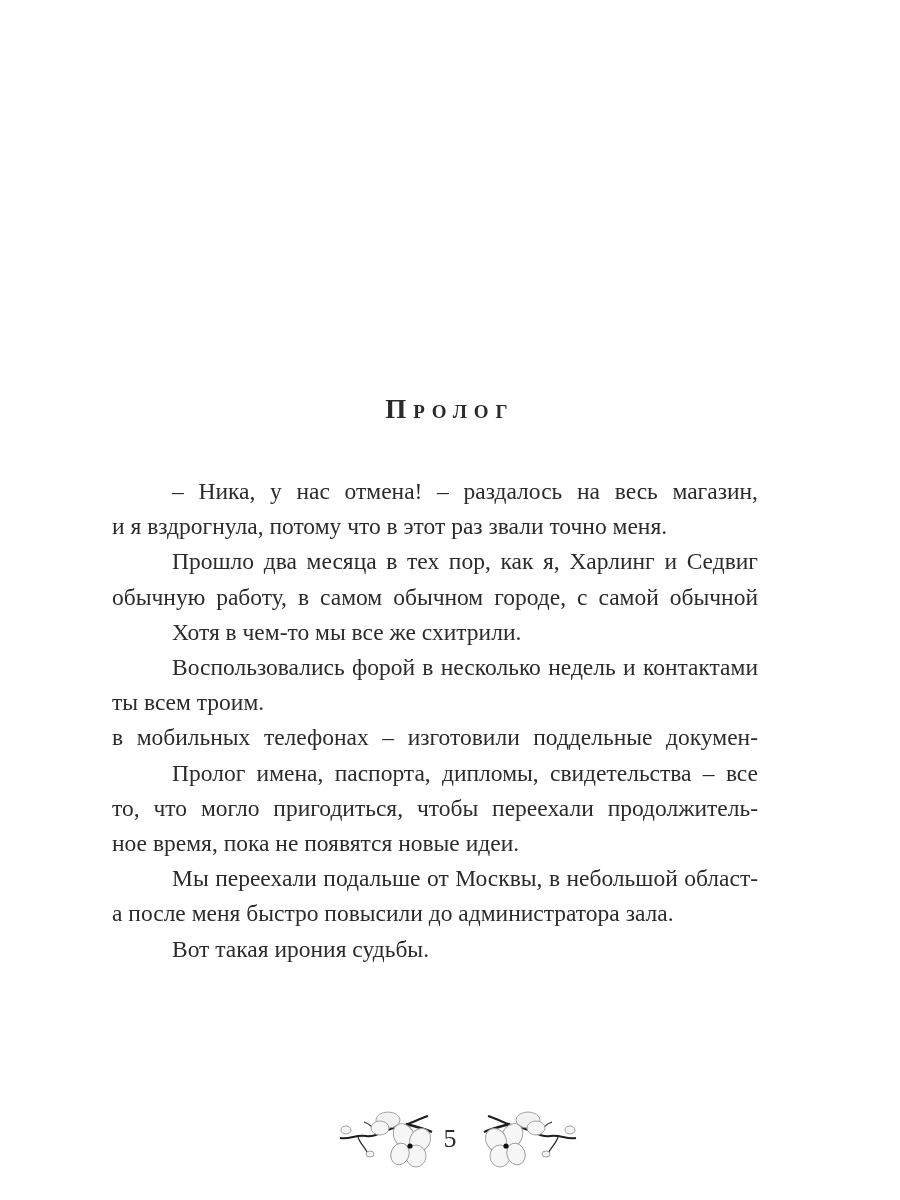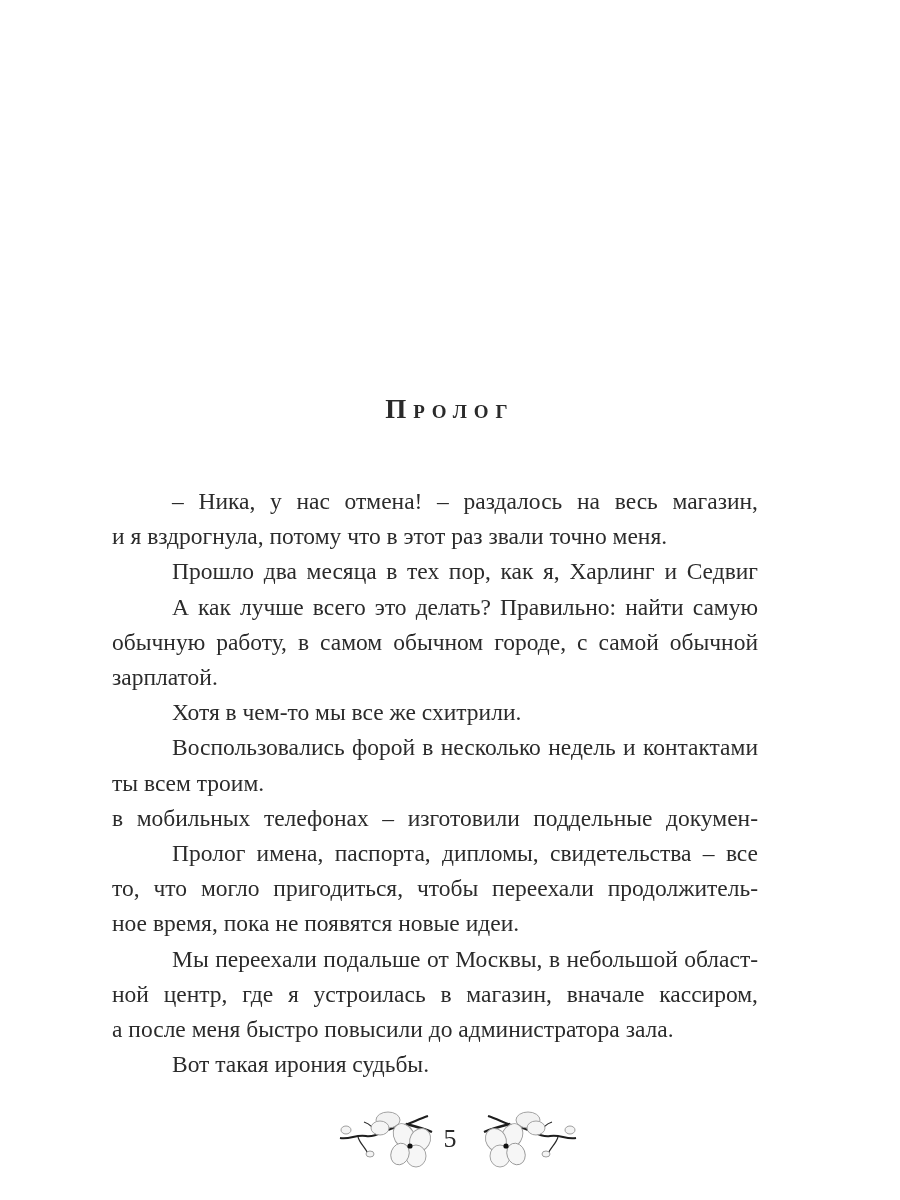--- a/index.html
+++ b/index.html
@@ -34,21 +34,20 @@
       font-variant: small-caps;
     }
     .body-text {
       position: absolute;
       top: 474px;
       left: 142px;
       width: 616px;
       font-size: 23.5px;
       line-height: 35.2px;
       color: #2b2b2b;
-      margin-top: 10px;
     }
     .body-text p {
       margin: 0;
       text-indent: 30px;
       text-align: justify;
       text-align-last: left;
     }
     .body-text p .line {
       display: block;
       text-align: justify;
@@ -92,40 +91,37 @@
 
   <div class="body-text">
     <p>
       <span class="line">– Ника, у нас отмена! – раздалось на весь магазин,</span>
       <span class="line last" style="text-indent:-30px">и я вздрогнула, потому что в этот раз звали точно меня.</span>
     </p>
     <p>
       <span class="line">Прошло два месяца в тех пор, как я, Харлинг и Седвиг</span>
     </p>
     <p>
-      <span class="line">А как лучше всего это делать? Правильно: найти самую</span>
       <span class="line" style="text-indent:-30px">обычную работу, в самом обычном городе, с самой обычной</span>
-      <span class="line last" style="text-indent:-30px">зарплатой.</span>
     </p>
     <p>
       <span class="line last">Хотя в чем-то мы все же схитрили.</span>
     </p>
     <p>
       <span class="line">Воспользовались форой в несколько недель и контактами</span>
       <span class="line last" style="text-indent:-30px">ты всем троим.</span>
       <span class="line" style="text-indent:-30px">в мобильных телефонах – изготовили поддельные докумен-</span>
     </p>
     <p>
       <span class="line">Пролог имена, паспорта, дипломы, свидетельства – все</span>
       <span class="line" style="text-indent:-30px">то, что могло пригодиться, чтобы переехали продолжитель-</span>
       <span class="line last" style="text-indent:-30px">ное время, пока не появятся новые идеи.</span>
     </p>
     <p>
       <span class="line">Мы переехали подальше от Москвы, в небольшой област-</span>
-      <span class="line" style="text-indent:-30px">ной центр, где я устроилась в магазин, вначале кассиром,</span>
       <span class="line last" style="text-indent:-30px">а после меня быстро повысили до администратора зала.</span>
     </p>
     <p>
       <span class="line last">Вот такая ирония судьбы.</span>
     </p>
   </div>
 
   <div class="footer">
     <svg class="ornament left" viewBox="0 0 110 62">
 

